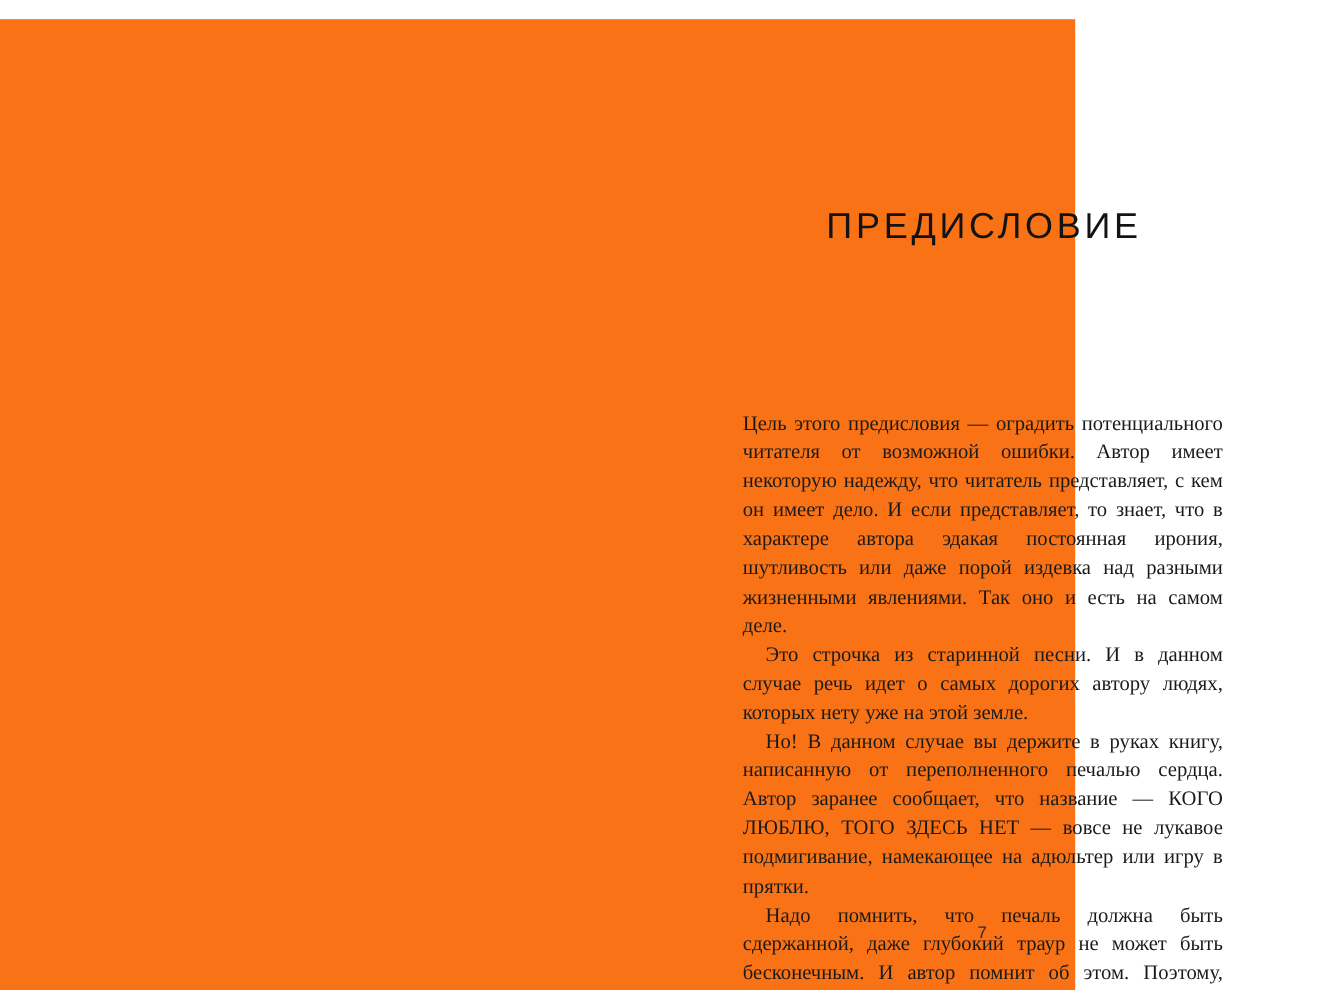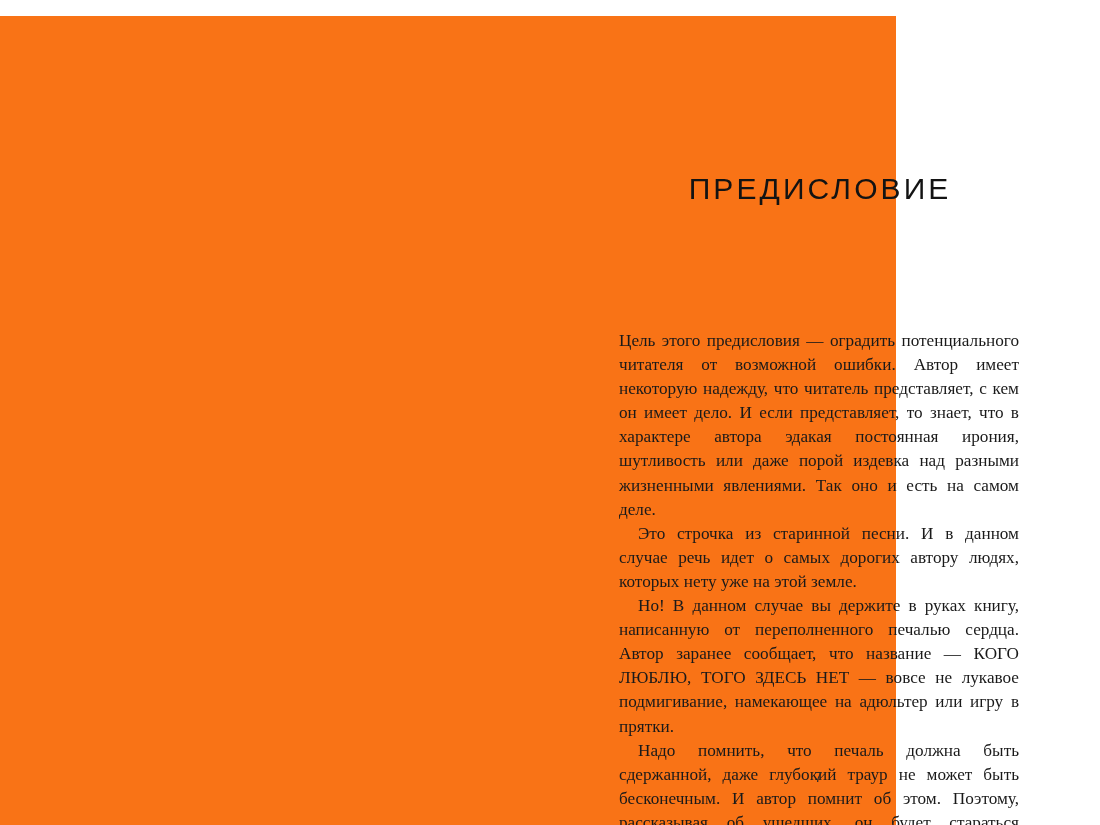--- a/index.html
+++ b/index.html
@@ -58,20 +58,21 @@
     text-align: justify;
     text-justify: inter-word;
     text-indent: 19px;
     hyphens: manual;
     color: #1a1a1a;
     word-spacing: 0.1px;
   }
 
   .para.first {
     text-indent: 0;
+    margin-top: 12px;
   }
 
   
   .folio {
     position: absolute;
     left: 619px;
     top: 752px;
     width: 399px;
     text-align: center;
     font-family: "Liberation Sans", "DejaVu Sans", sans-serif;

